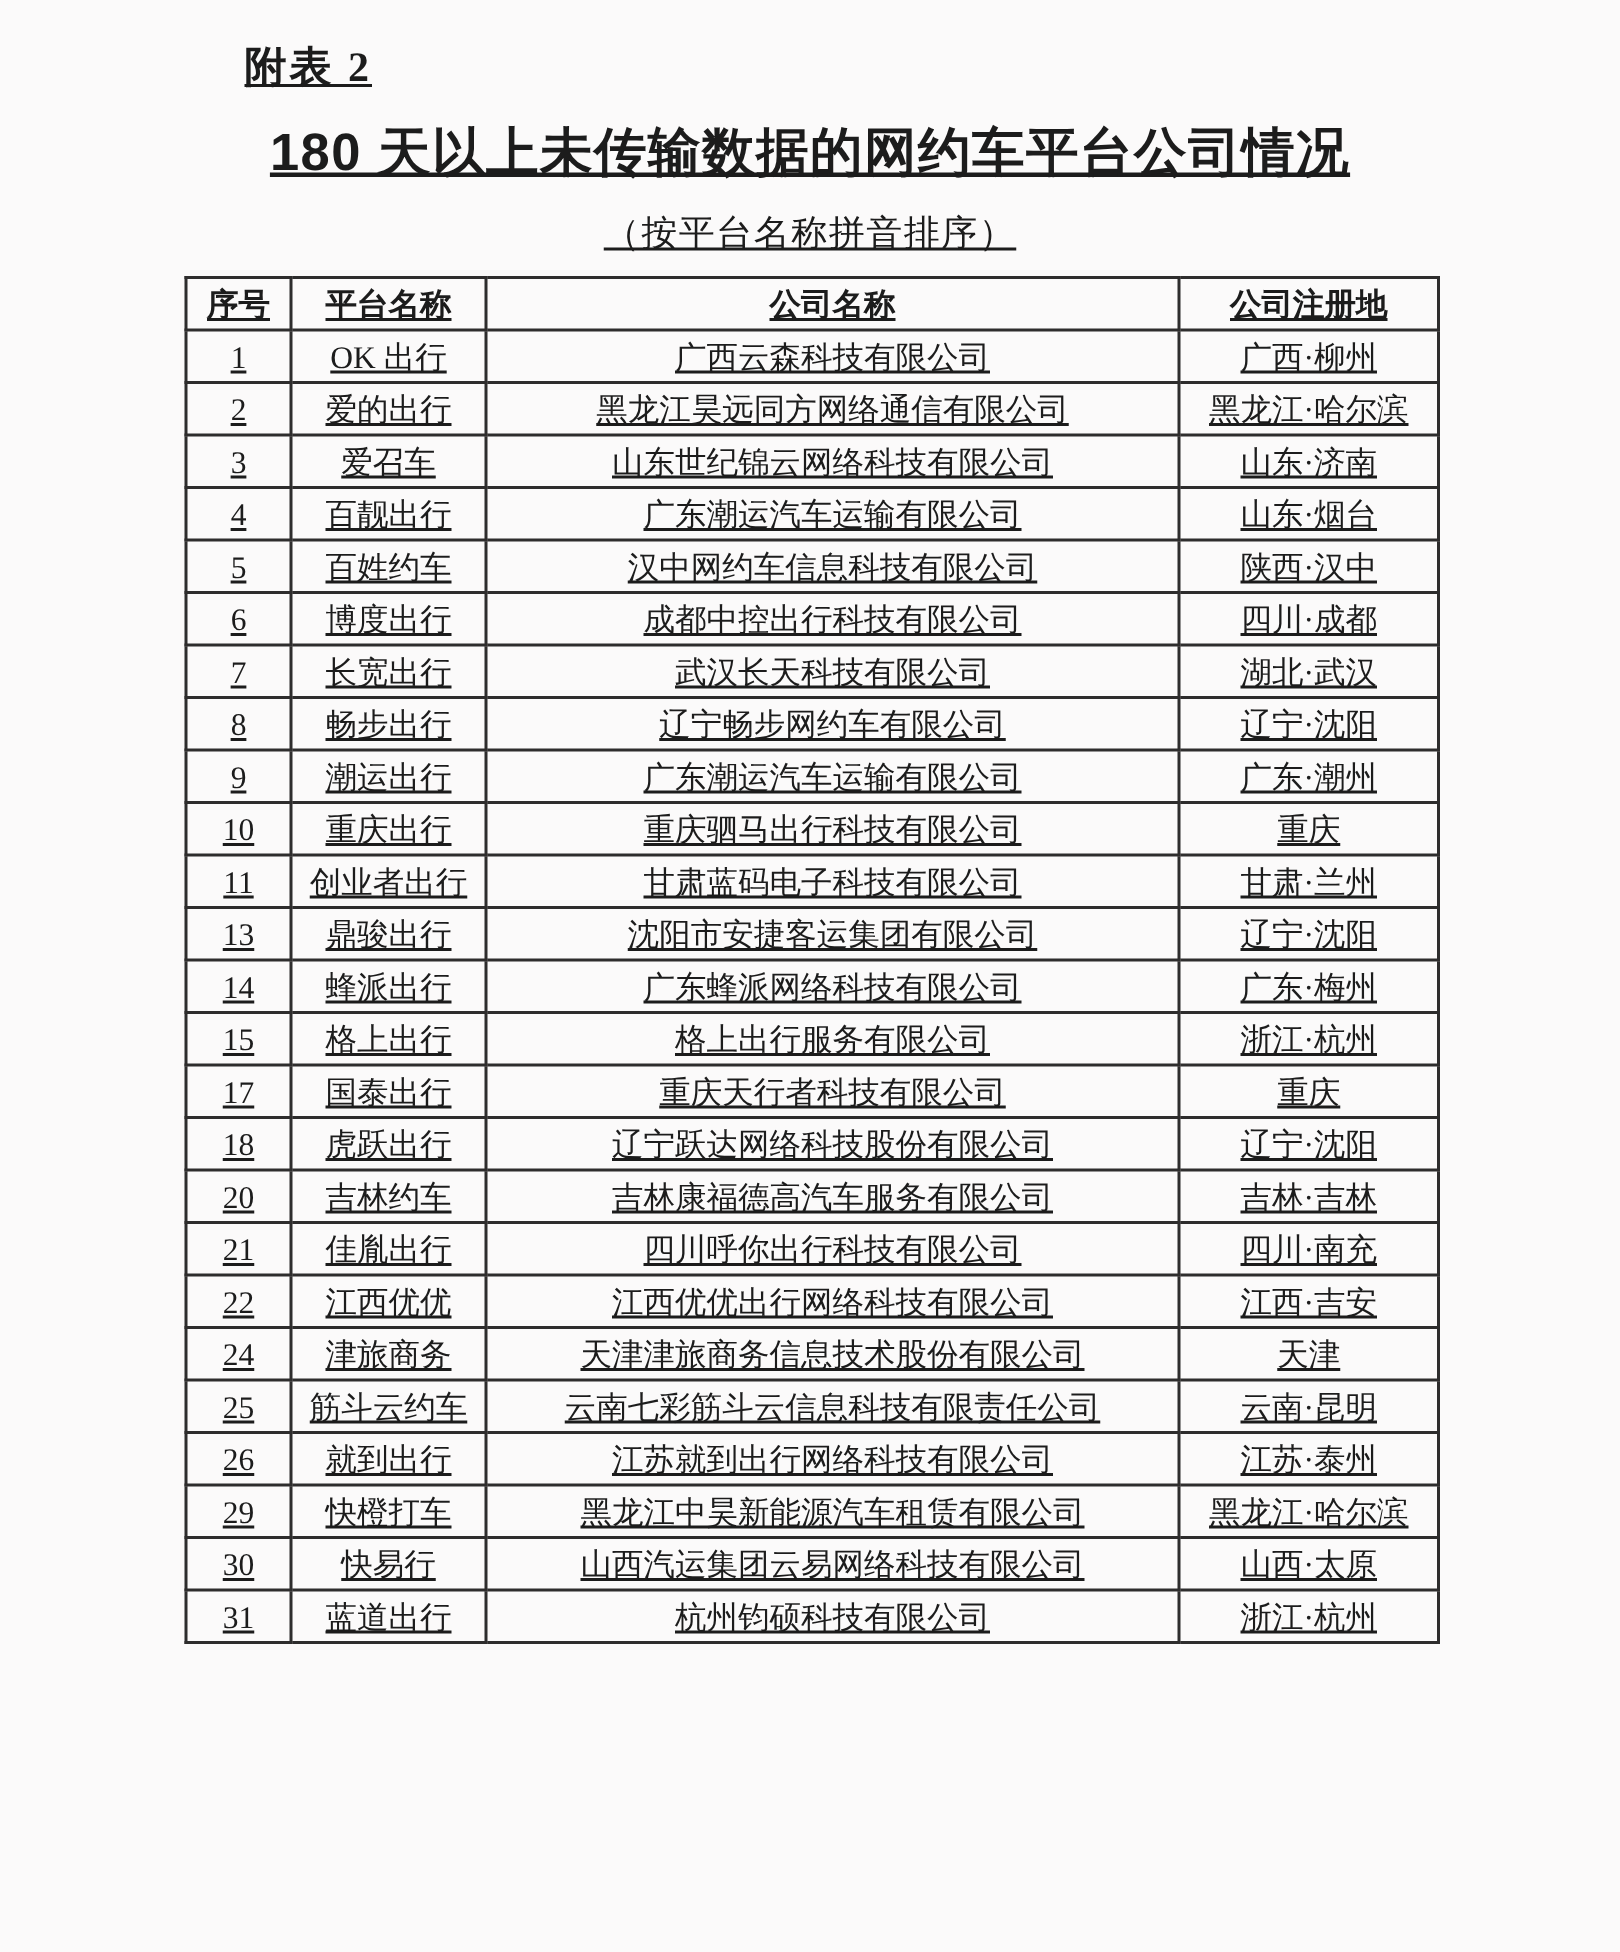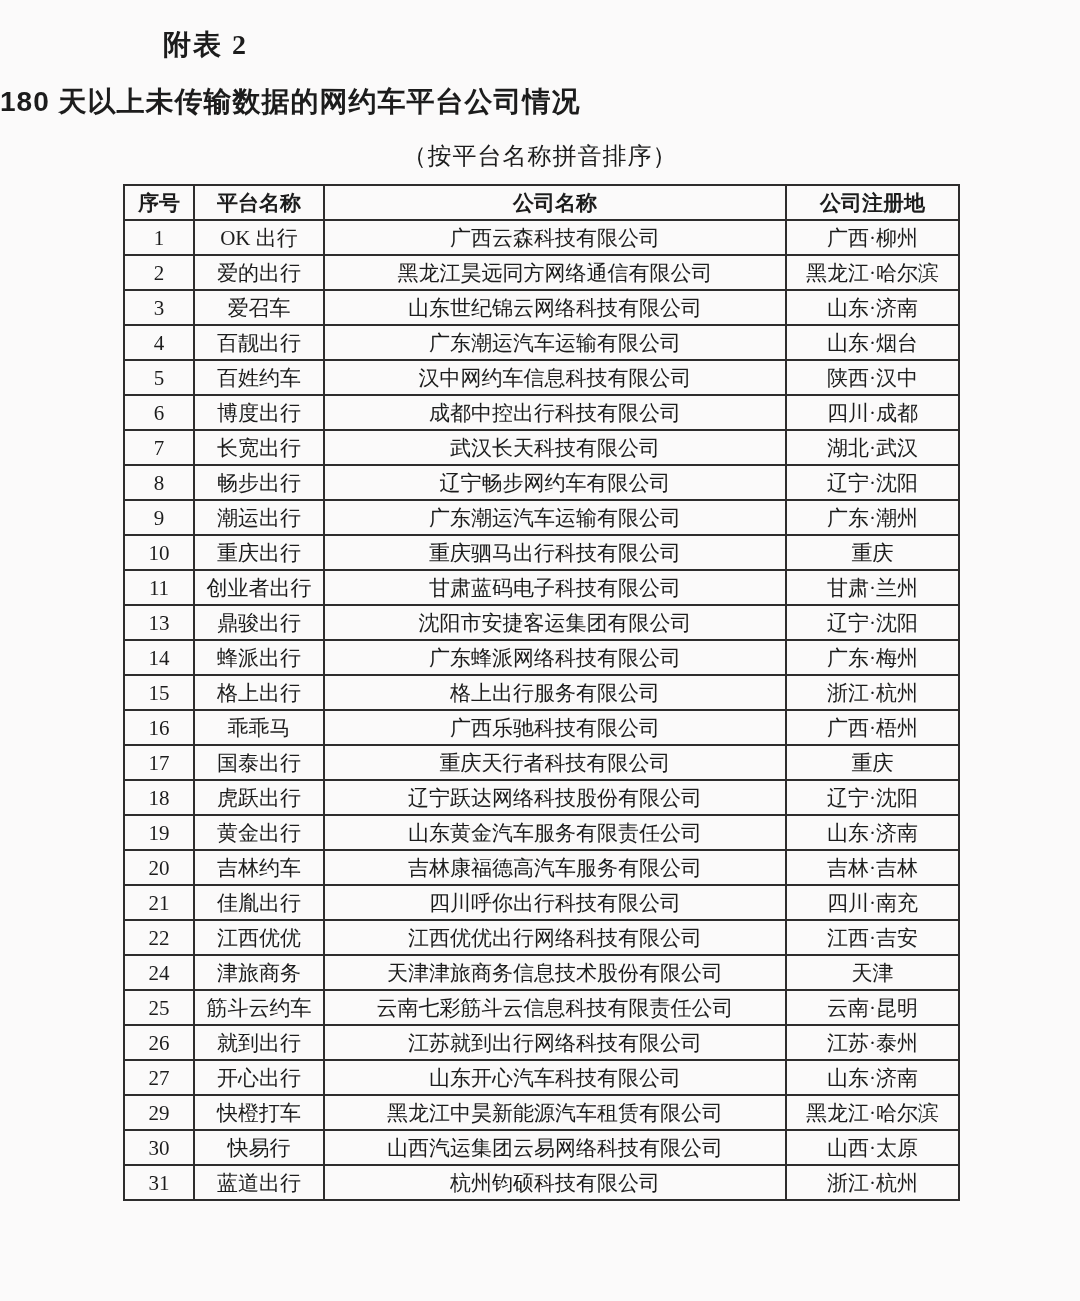--- a/index.html
+++ b/index.html
@@ -10,32 +10,33 @@
     overflow: hidden;
     background: #fbfafa;
     color: #1c1c1c;
     font-family: "Liberation Serif", "DejaVu Serif", serif;
   }
   .page {
     box-sizing: border-box;
     width: 1080px;
     height: 1301px;
     padding-top: 26px;
+    text-decoration: underline;
   }
   .appendix {
     margin-left: 163px;
     height: 36px;
     font-size: 28px;
     font-weight: bold;
     letter-spacing: 2px;
   }
   .title {
     margin: 18px 0 0 0;
-    text-align: left;
-    font-size: 28px;
+    text-align: center;
+    font-size: 35px;
     line-height: 44px;
     font-weight: bold;
     font-family: "Liberation Sans", "DejaVu Sans", sans-serif;
     letter-spacing: 1px;
   }
   .subtitle {
     margin-top: 18px;
     text-align: center;
     font-size: 24px;
     line-height: 28px;
@@ -168,44 +169,32 @@
           <td>广东蜂派网络科技有限公司</td>
           <td>广东·梅州</td>
         </tr>
         <tr>
           <td>15</td>
           <td>格上出行</td>
           <td>格上出行服务有限公司</td>
           <td>浙江·杭州</td>
         </tr>
         <tr>
-          <td>16</td>
-          <td>乖乖马</td>
-          <td>广西乐驰科技有限公司</td>
-          <td>广西·梧州</td>
-        </tr>
-        <tr>
           <td>17</td>
           <td>国泰出行</td>
           <td>重庆天行者科技有限公司</td>
           <td>重庆</td>
         </tr>
         <tr>
           <td>18</td>
           <td>虎跃出行</td>
           <td>辽宁跃达网络科技股份有限公司</td>
           <td>辽宁·沈阳</td>
         </tr>
         <tr>
-          <td>19</td>
-          <td>黄金出行</td>
-          <td>山东黄金汽车服务有限责任公司</td>
-          <td>山东·济南</td>
-        </tr>
-        <tr>
           <td>20</td>
           <td>吉林约车</td>
           <td>吉林康福德高汽车服务有限公司</td>
           <td>吉林·吉林</td>
         </tr>
         <tr>
           <td>21</td>
           <td>佳胤出行</td>
           <td>四川呼你出行科技有限公司</td>
           <td>四川·南充</td>
@@ -228,26 +217,20 @@
           <td>云南七彩筋斗云信息科技有限责任公司</td>
           <td>云南·昆明</td>
         </tr>
         <tr>
           <td>26</td>
           <td>就到出行</td>
           <td>江苏就到出行网络科技有限公司</td>
           <td>江苏·泰州</td>
         </tr>
         <tr>
-          <td>27</td>
-          <td>开心出行</td>
-          <td>山东开心汽车科技有限公司</td>
-          <td>山东·济南</td>
-        </tr>
-        <tr>
           <td>29</td>
           <td>快橙打车</td>
           <td>黑龙江中昊新能源汽车租赁有限公司</td>
           <td>黑龙江·哈尔滨</td>
         </tr>
         <tr>
           <td>30</td>
           <td>快易行</td>
           <td>山西汽运集团云易网络科技有限公司</td>
           <td>山西·太原</td>

